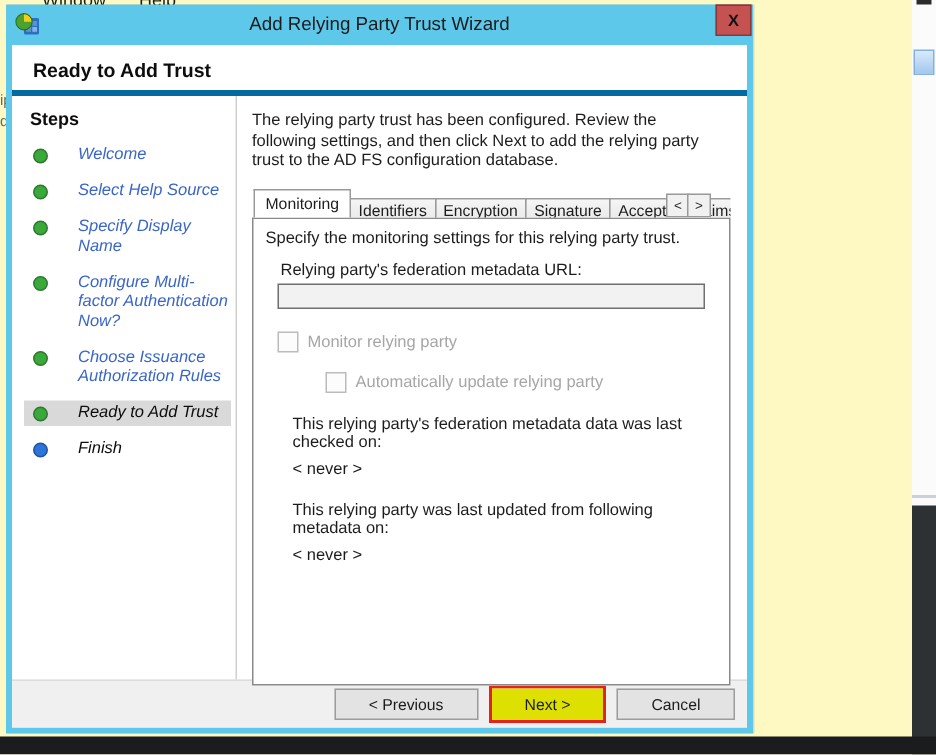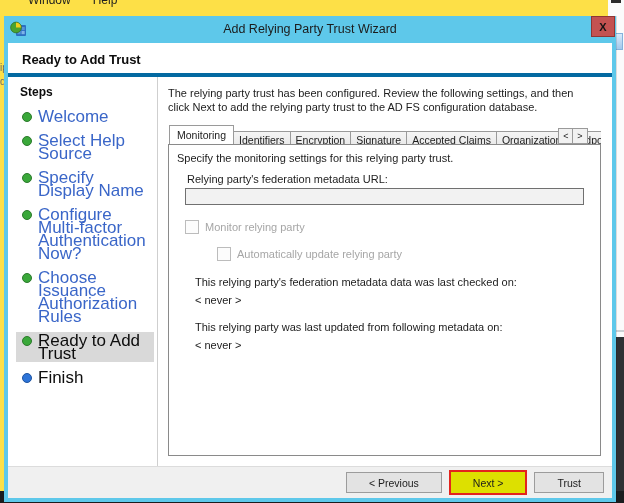--- a/index.html
+++ b/index.html
@@ -1,43 +1,43 @@
 <!DOCTYPE html>
 <html><head>
 <meta charset="utf-8">
 <style>
   html,body{margin:0;padding:0;}
   body{width:624px;height:503px;overflow:hidden;background:#fff;font-family:"Liberation Sans",sans-serif;}
-  .screen{position:relative;width:624px;height:503px;overflow:hidden;background:#fde047;}
+  .screen{position:relative;width:624px;height:503px;overflow:hidden;background:#fef9c3;}
 
   
   .bg-menubar{position:absolute;top:-7px;left:28px;font-size:12px;color:#1e1e1e;white-space:nowrap;}
   .bg-menubar span{margin-right:22px;}
   .bg-leftfrag{position:absolute;left:0;font-size:10px;color:#6a6a6a;}
   .bg-right{position:absolute;right:0;top:0;width:16px;height:503px;background:#fbfbfb;}
   .bg-dash{position:absolute;top:0;right:3px;width:10px;height:3px;background:#2c2c2c;}
   .bg-thumb{position:absolute;top:33px;right:1px;width:12px;height:15px;background:linear-gradient(#d8eafa,#a2c8ec);border:1px solid #85b2dc;}
   .bg-line{position:absolute;top:330px;right:0;width:16px;height:2px;background:#ccd1d5;}
   .bg-dark{position:absolute;top:337px;right:0;width:16px;height:166px;background:#2e3134;}
   .bg-bottom{position:absolute;left:0;bottom:0;width:624px;height:12px;background:#1a1c1e;}
 
   
-  .dialog{position:absolute;left:4px;top:16px;width:612px;height:486px;background:#5ec8ea;box-shadow:1px 0 0 rgba(0,0,0,.12);}
+  .dialog{position:absolute;left:4px;top:3px;width:498px;height:486px;background:#5ec8ea;box-shadow:1px 0 0 rgba(0,0,0,.12);}
   .titlebar{position:relative;height:27px;}
   .app-icon{position:absolute;left:6px;top:5px;width:17px;height:17px;}
   .title{display:block;text-align:center;line-height:27px;font-size:12.5px;color:#1b1b1b;}
   .close{position:absolute;right:1px;top:0;width:24px;height:21px;background:#c35251;border:1px solid #8e3634;color:#141414;font-weight:bold;font-size:11px;line-height:18px;text-align:center;padding:0;font-family:inherit;cursor:default;}
   .inner{position:absolute;left:4px;right:4px;top:27px;bottom:4px;background:#fff;display:flex;flex-direction:column;}
   .header{height:30px;line-height:33px;padding-left:14px;font-weight:bold;font-size:13px;color:#0d0d0d;}
   .bodyrow{flex:1;display:flex;border-top:4px solid #0369a1;min-height:0;}
 
   
   .steps{width:150px;flex:none;border-right:1px solid #cfcfcf;padding:4px 0 0 12px;box-sizing:border-box;}
   .steps-title{font-weight:bold;font-size:12px;color:#0d0d0d;margin:4px 0 9px;}
-  .step{display:flex;gap:6px;margin-bottom:7px;font-size:17px;line-height:13px;padding:2px 2px 2px 2px;}
+  .step{display:flex;gap:20px;margin-bottom:7px;font-size:11px;line-height:13px;padding:2px 2px 2px 2px;font-style:italic;}
   .step .dot{width:8px;height:8px;border-radius:50%;margin-top:2px;flex:none;}
   .step.done .dot{background:#3aa83a;border:1px solid #2c7a2c;}
   .step.pending .dot{background:#2d74d8;border:1px solid #1f54a0;}
   .step .slabel{max-width:112px;color:#0d0d0d;}
   .step.link .slabel{color:#3a66c8;}
   .step.current{background:#d9d9d9;margin-left:-4px;padding-left:6px;margin-right:3px;}
 
   
   .main{flex:1;padding:10px 11px 0 10px;box-sizing:border-box;min-width:0;}
   .intro{font-size:11px;line-height:13.5px;color:#1c1c1c;margin-bottom:11px;padding-right:4px;}
@@ -166,17 +166,17 @@
             <div class="meta-value">&lt; never &gt;</div>
           </div>
         </div>
       </div>
 
       <div class="buttonbar">
         <button class="btn">&lt; Previous</button>
         <span class="next-hl">
           <button class="btn next">Next &gt;</button>
         </span>
-        <button class="btn">Trust</button>
+        <button class="btn">Cancel</button>
       </div>
     </div>
   </div>
 </div>
 
 </body></html>

